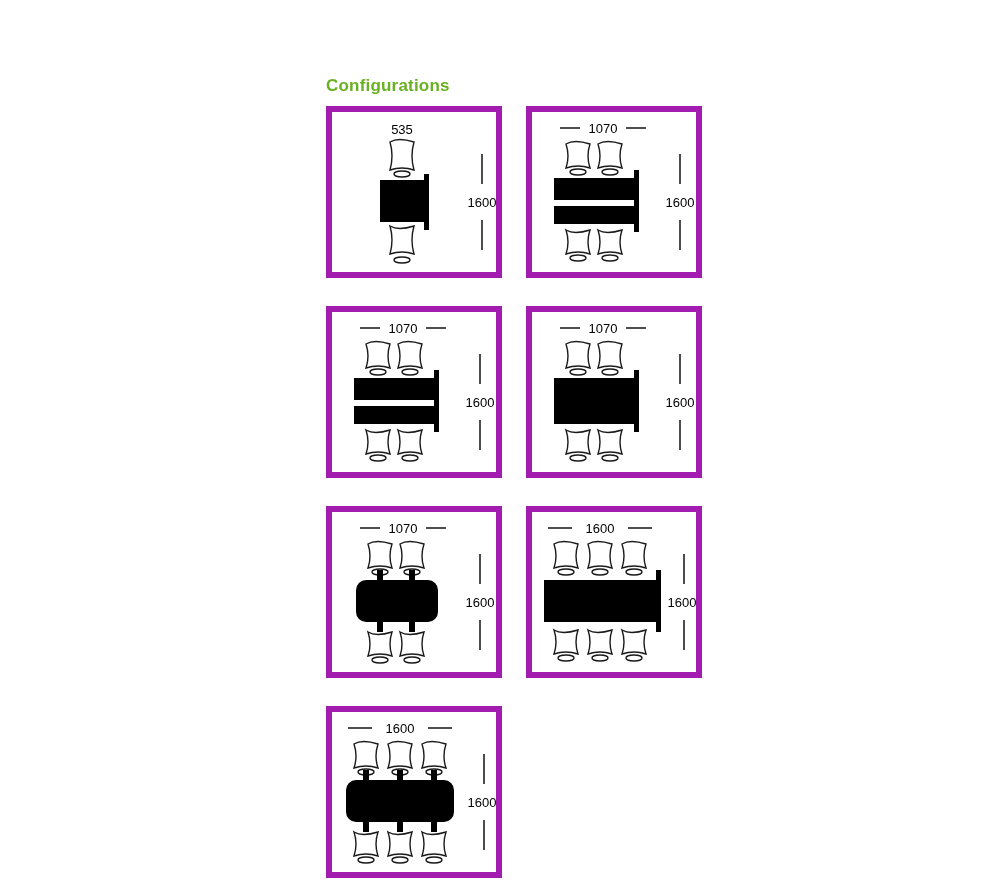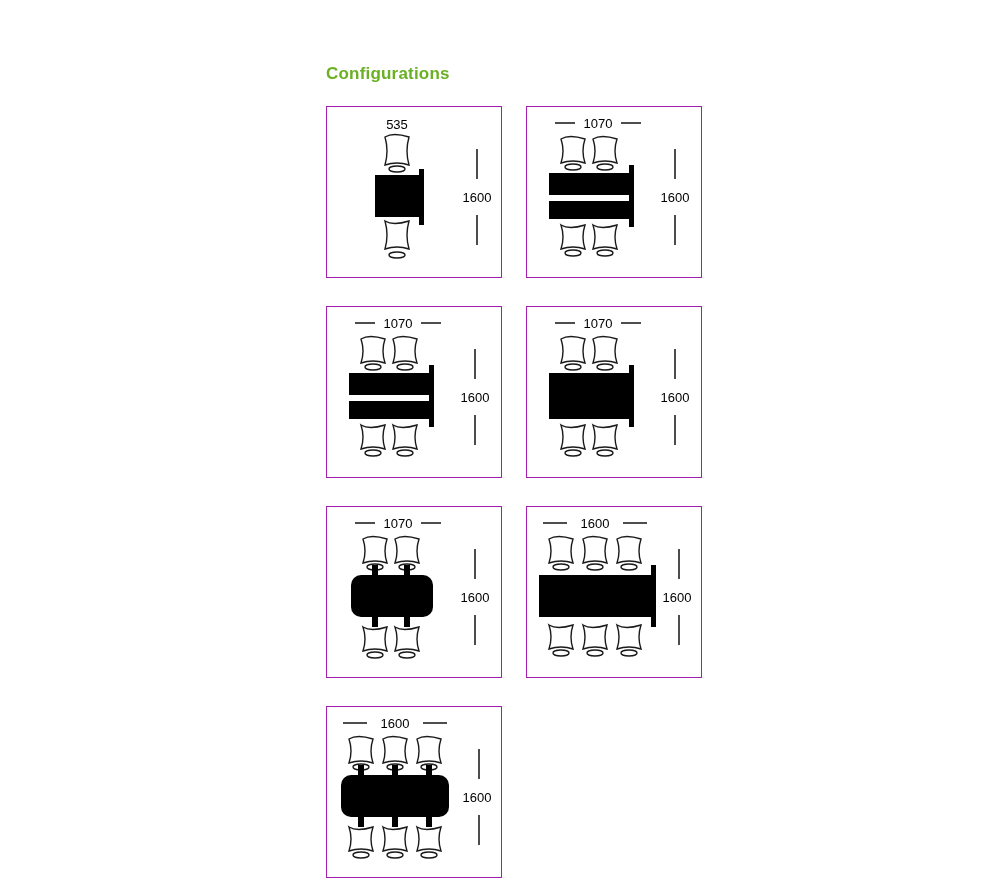--- a/index.html
+++ b/index.html
@@ -15,29 +15,29 @@
     overflow: hidden;
   }
   .page {
     position: relative;
     width: 1000px;
     height: 888px;
   }
   .section-title {
     position: absolute;
     left: 326px;
-    top: 64px;
+    top: 76px;
     font-size: 17px;
     color: #6ab023;
     font-weight: bold;
     letter-spacing: 0.2px;
   }
   .card {
     position: absolute;
-    border: 1px solid #a21caf;
+    border: 6px solid #a21caf;
     background: #ffffff;
     box-sizing: border-box;
   }
   .card svg {
     display: block;
   }
   .dim-label {
     font-family: "Liberation Sans", sans-serif;
     font-size: 13px;
     fill: #000000;

